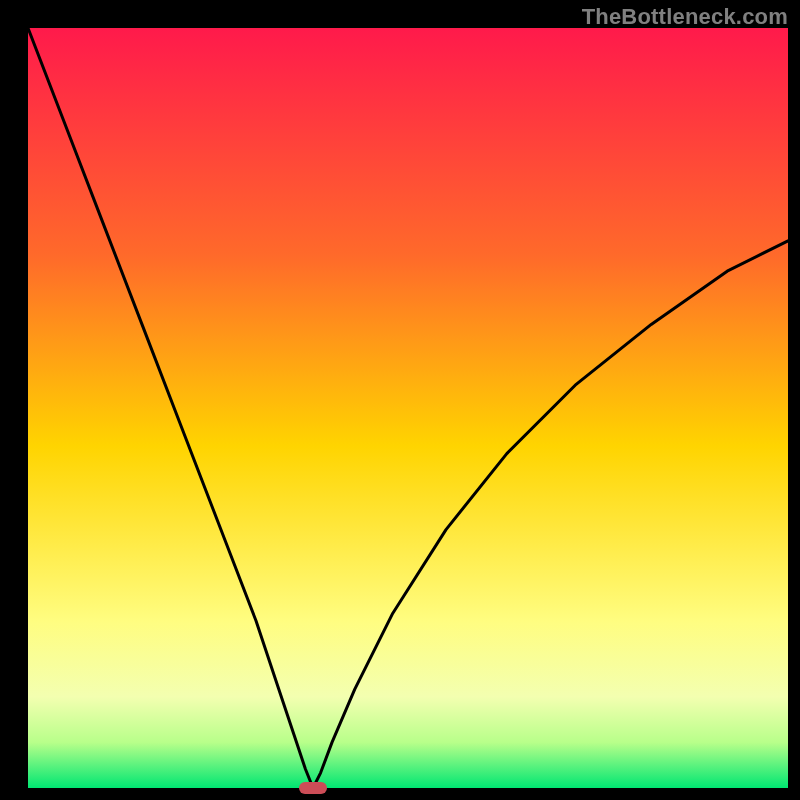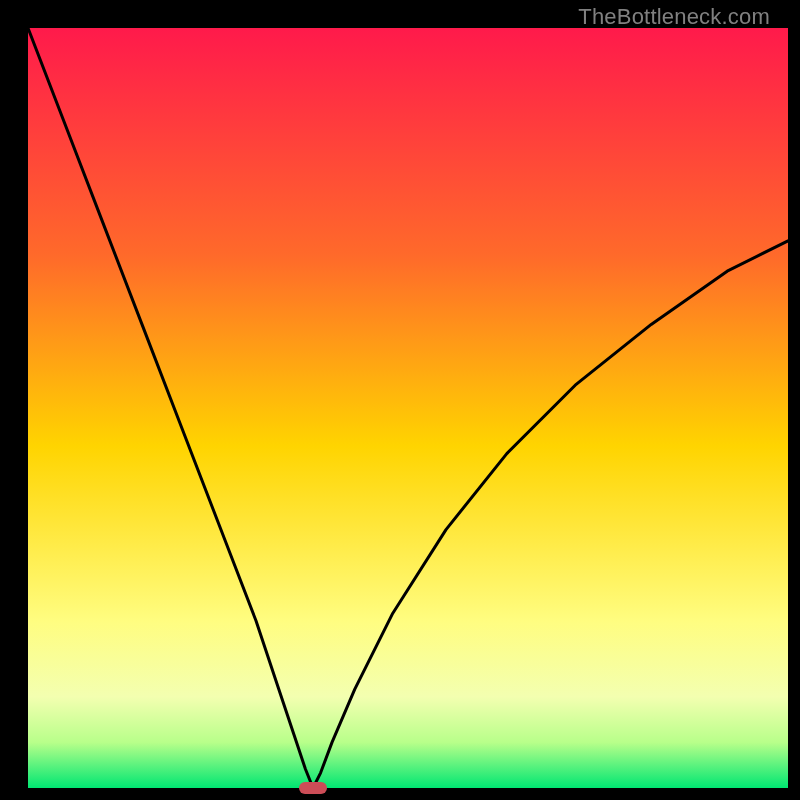--- a/index.html
+++ b/index.html
@@ -13,24 +13,24 @@
   }
   .frame {
     position: relative;
     width: 800px;
     height: 800px;
     background: #000;
   }
   .watermark {
     position: absolute;
     top: 4px;
-    right: 30px;
+    right: 12px;
     color: #808080;
     font-size: 22px;
-    font-weight: 400;
+    font-weight: 700;
     letter-spacing: 0.2px;
     z-index: 10;
   }
   svg {
     position: absolute;
     top: 0;
     left: 0;
   }
 </style>
 </head>

